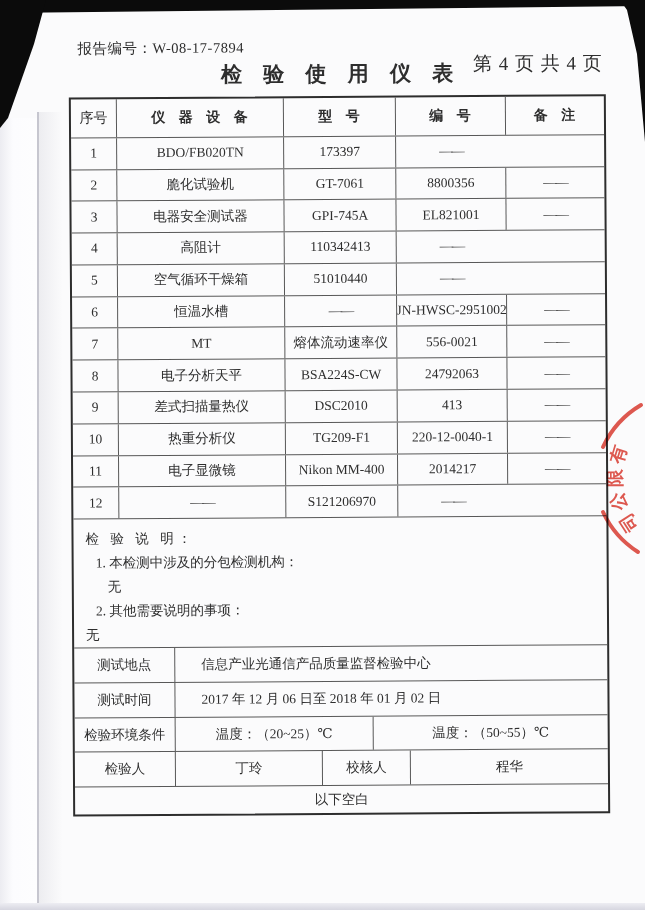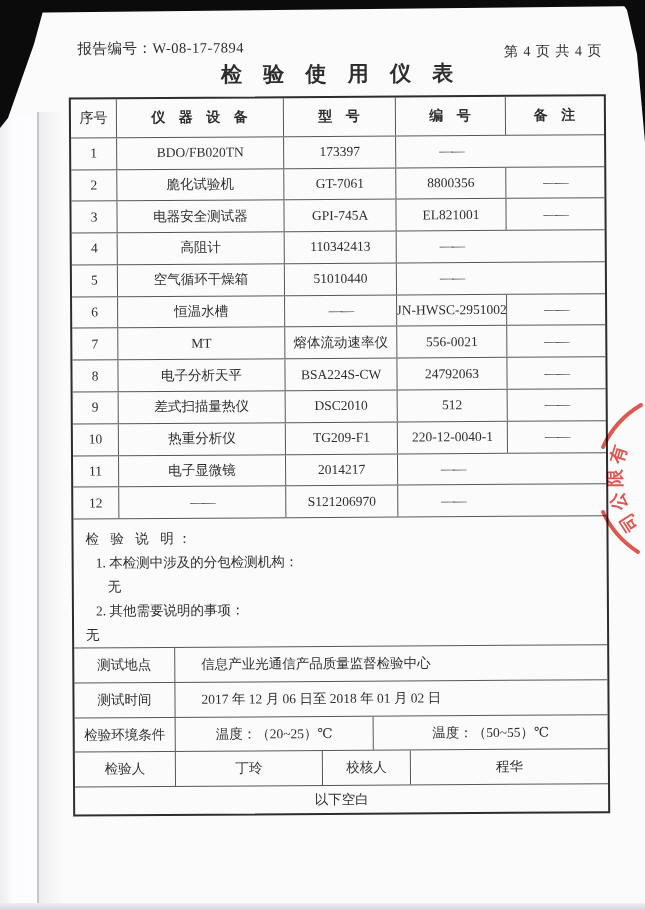--- a/index.html
+++ b/index.html
@@ -34,22 +34,22 @@
   .page-content {
     position: absolute; inset: 0; z-index: 3;
     transform: rotate(-0.35deg);
     transform-origin: 50% 50%;
   }
   .report-no {
     position: absolute; left: 80px; top: 38px;
     font-size: 14.5px; letter-spacing: 0.5px;
   }
   .page-info {
-    position: absolute; right: 40px; top: 44px;
-    font-size: 14px; letter-spacing: 1px;
+    position: absolute; right: 40px; top: 52px;
+    font-size: 19px; letter-spacing: 1px;
   }
   .doc-title {
     position: absolute; left: 71px; top: 60px; width: 537px;
     text-align: center; font-size: 21px; font-weight: bold;
     letter-spacing: 8px; padding-left: 8px;
   }
   .doc-table {
     position: absolute; left: 71px; top: 96px; width: 537px; height: 719px;
     border: 2px solid #2d2d2d;
     display: flex; flex-direction: column;
@@ -171,33 +171,34 @@
       <div class="c">8</div>
       <div class="c">电子分析天平</div>
       <div class="c">BSA224S-CW</div>
       <div class="c">24792063</div>
       <div class="c dash">——</div>
     </div>
     <div class="t-row cols5 irow">
       <div class="c">9</div>
       <div class="c">差式扫描量热仪</div>
       <div class="c">DSC2010</div>
-      <div class="c">512</div>
+      <div class="c">413</div>
       <div class="c dash">——</div>
     </div>
     <div class="t-row cols5 irow">
       <div class="c">10</div>
       <div class="c">热重分析仪</div>
       <div class="c">TG209-F1</div>
       <div class="c">220-12-0040-1</div>
       <div class="c dash">——</div>
     </div>
     <div class="t-row cols5 irow">
       <div class="c">11</div>
       <div class="c">电子显微镜</div>
+      <div class="c">Nikon MM-400</div>
       <div class="c">2014217</div>
       <div class="c dash">——</div>
     </div>
     <div class="t-row cols5 irow">
       <div class="c">12</div>
       <div class="c dash">——</div>
       <div class="c">S121206970</div>
       <div class="c dash">——</div>
     </div>
 

